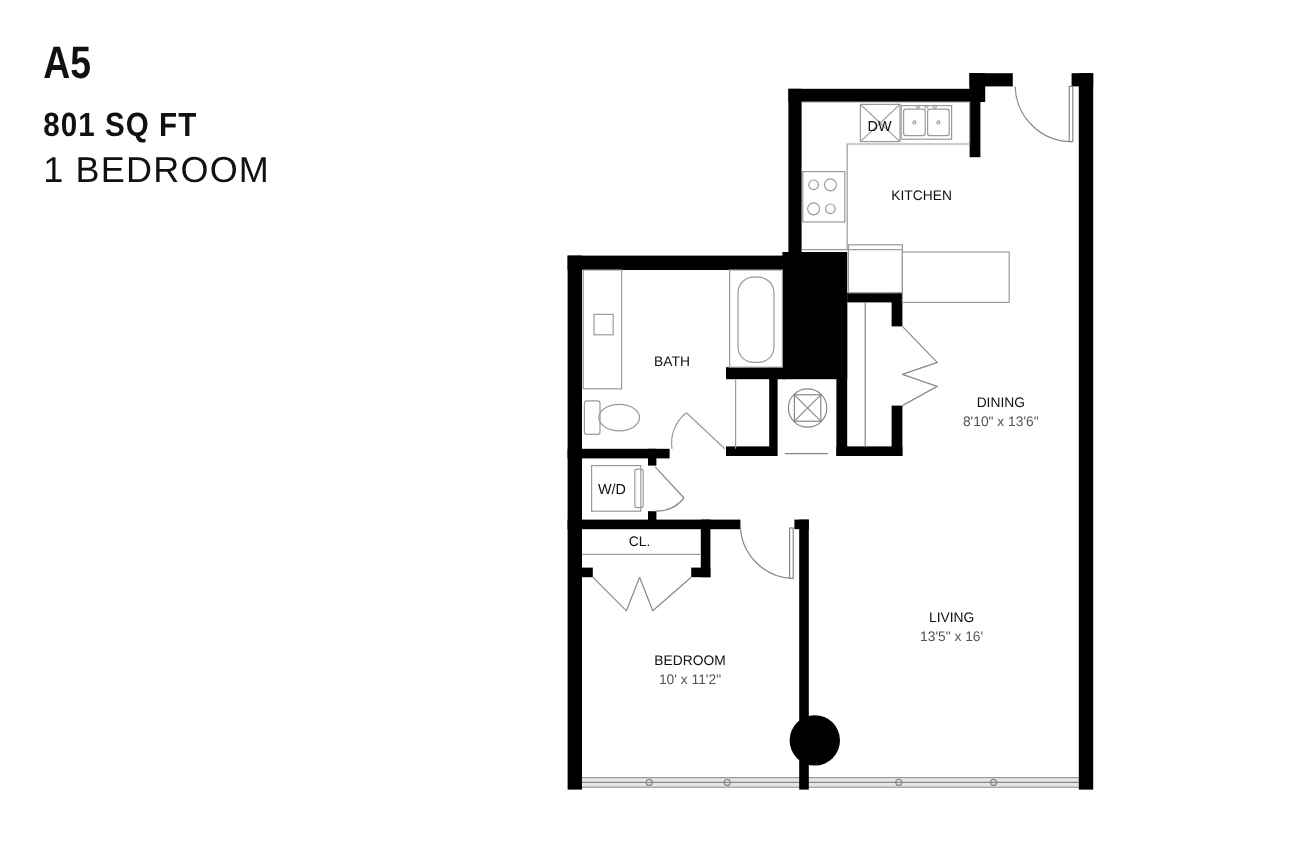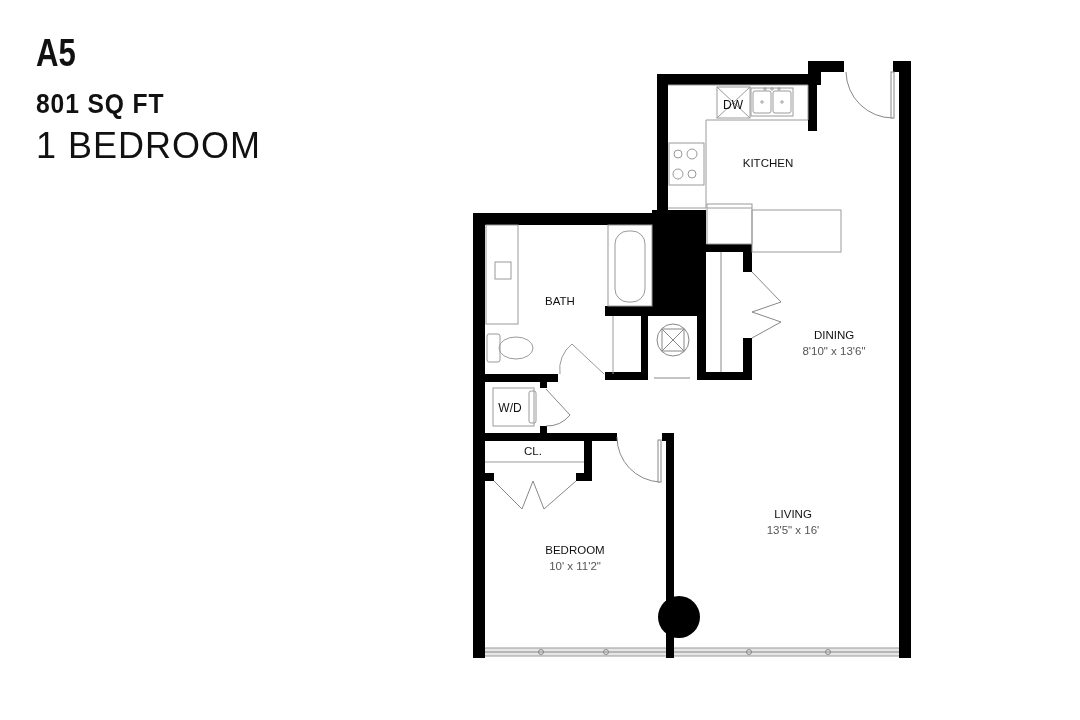--- a/index.html
+++ b/index.html
@@ -1,19 +1,19 @@
 <!DOCTYPE html>
 <html><head>
   <meta charset="utf-8">
   <style>
     html, body { margin: 0; padding: 0; background: #ffffff; }
     body { width: 1080px; height: 720px; position: relative; overflow: hidden; font-family: "Liberation Sans", sans-serif; }
     .unit-title { position: absolute; left: 36px; top: 34px; font-size: 38px; font-weight: bold; color: #111; letter-spacing: 0px; transform: scaleX(0.82); transform-origin: left top; line-height: 1; }
     .unit-sqft { position: absolute; left: 36px; top: 90px; font-size: 28px; font-weight: bold; color: #111; transform: scaleX(0.88); transform-origin: left top; line-height: 1; letter-spacing: 1px; }
-    .unit-beds { position: absolute; left: 36px; top: 128px; font-size: 36px; font-weight: normal; color: #111; line-height: 1; letter-spacing: 1px; }
+    .unit-beds { position: absolute; left: 36px; top: 128px; font-size: 30px; font-weight: normal; color: #111; line-height: 1; letter-spacing: 1px; }
     svg.plan { position: absolute; left: 0; top: 0; }
     .room-label { font-family: "Liberation Sans", sans-serif; font-size: 11.5px; fill: #111; }
     .room-dim { font-family: "Liberation Sans", sans-serif; font-size: 11.5px; fill: #555; }
     .fixture-label { font-family: "Liberation Sans", sans-serif; font-size: 12px; fill: #111; }
   </style>
 </head>
 <body>
 
 <div class="unit-title">A5</div>
 <div class="unit-sqft">801 SQ FT</div>

